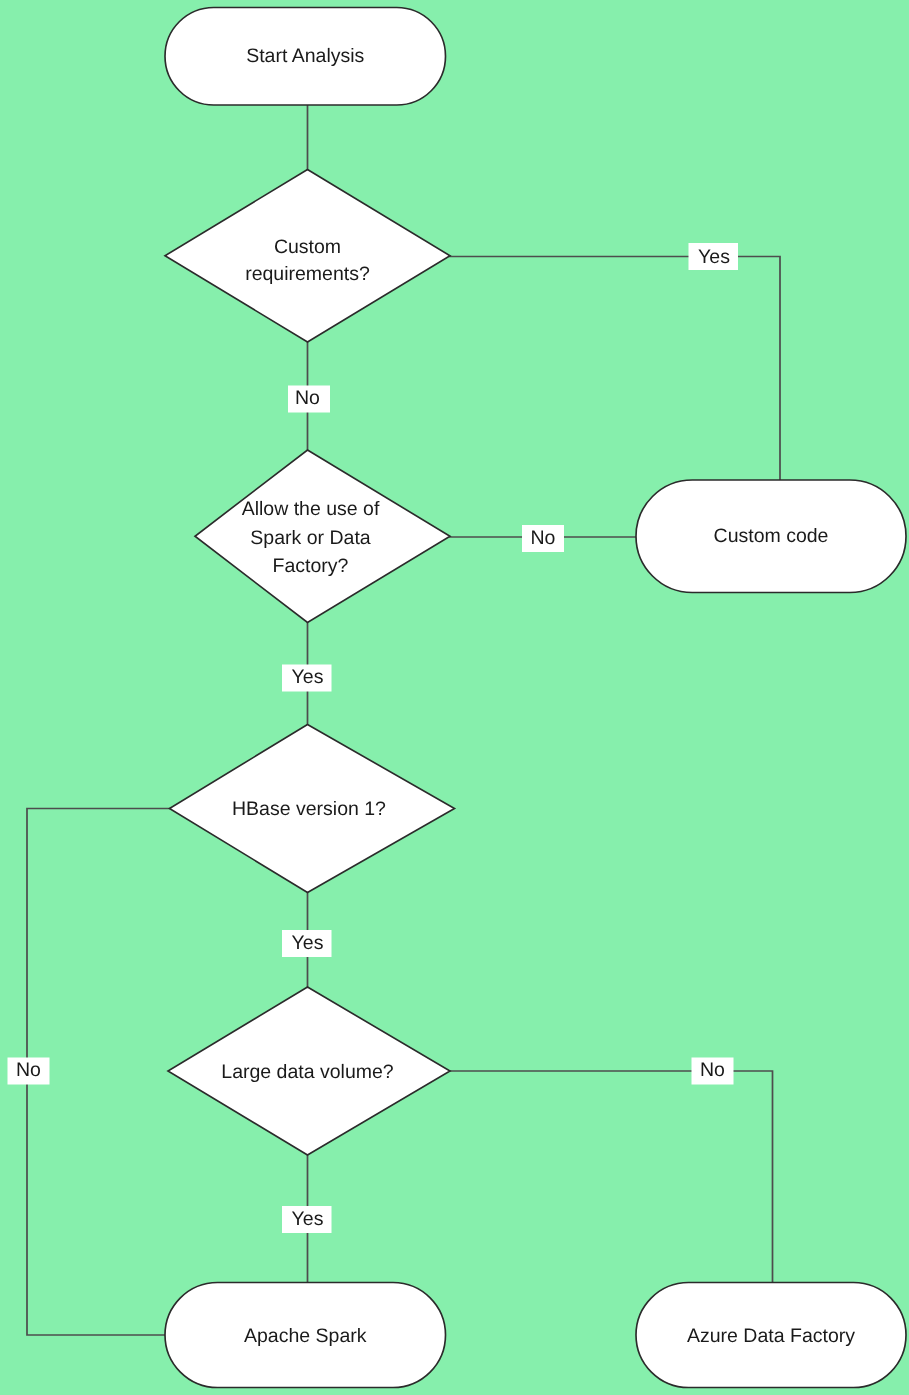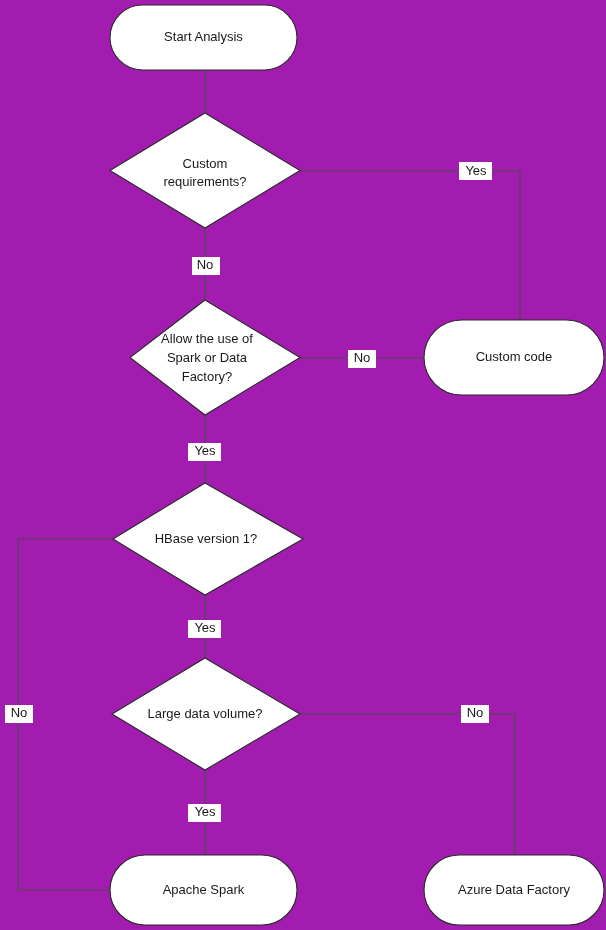--- a/index.html
+++ b/index.html
@@ -7,21 +7,21 @@
     padding: 0;
     background: #ffffff;
   }
   body {
     font-family: "Liberation Sans", sans-serif;
   }
   #canvas {
     position: relative;
     width: 606px;
     height: 930px;
-    background: #a21caf;
+    background: #86efac;
     overflow: hidden;
   }
   #flow-svg {
     position: absolute;
     top: 0;
     left: 0;
     width: 606px;
     height: 930px;
   }
   .node-shape {

